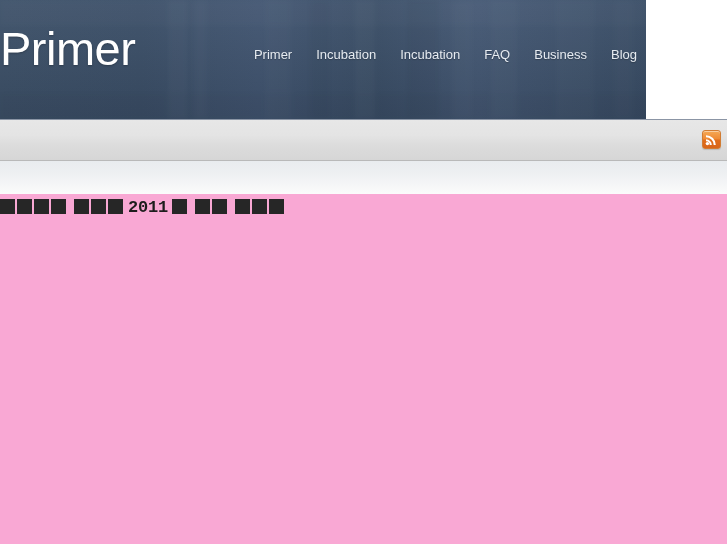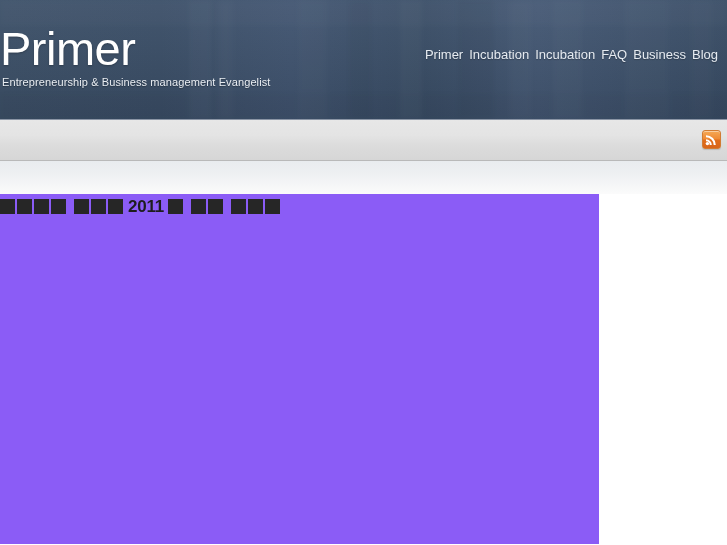--- a/index.html
+++ b/index.html
@@ -11,21 +11,21 @@
     width: 727px;
     height: 545px;
     overflow: hidden;
     font-family: "Liberation Sans", sans-serif;
     -webkit-font-smoothing: antialiased;
   }
 
   
   .site-header {
     position: relative;
-    width: 727px;
+    width: 646px;
     height: 119px;
     background:
        linear-gradient(180deg, rgba(255,255,255,0.04) 0%, rgba(0,0,0,0.10) 100%),
        linear-gradient(90deg, #3d5169 0%, #3b4f68 22%, #415571 40%, #3a4e67 58%, #445874 74%, #394d66 100%);
     overflow: hidden;
   }
   
   .header-texture {
     position: absolute;
     inset: 0;
@@ -89,21 +89,21 @@
     display: flex;
     align-items: center;
   }
   .nav-item {
     display: block;
     color: #e6ebf1;
     font-size: 13px;
     line-height: 16px;
     text-decoration: none;
     padding: 0 0;
-    margin-left: 6px;
+    margin-left: 24px;
     cursor: pointer;
     text-shadow: 0 1px 1px rgba(0,0,0,0.25);
     white-space: nowrap;
   }
   .nav-item:first-child { margin-left: 0; }
 
   
   .toolbar {
     position: relative;
     width: 727px;
@@ -130,23 +130,24 @@
 
   
   .content-top-band {
     width: 727px;
     height: 33px;
     background: linear-gradient(180deg, #e9ecef 0%, #eef0f2 38%, #f5f6f7 72%, #fbfbfb 100%);
   }
 
   
   .page-body {
-    width: 599px;
-    background: #8b5cf6;
+    width: 727px;
+    background: #f9a8d4;
     height: 350px;
+    font-family: Liberation Mono, monospace;
   }
   .post-heading {
     margin: 0;
     padding: 0 0 0 0;
     height: 26px;
     display: flex;
     align-items: center;
     font-size: 17px;
     font-weight: bold;
     color: #222222;
@@ -175,21 +176,20 @@
 </style>
 </head>
 <body>
 
 <div class="site-header">
   <div class="header-texture"></div>
   <div class="header-texture-b"></div>
 
   <div class="brand">
     <span class="brand-title">Primer</span>
-    <span class="brand-tagline">Entrepreneurship &amp; Business management Evangelist</span>
   </div>
 
   <nav class="main-nav">
     <a class="nav-item" href="#">Primer</a>
     <a class="nav-item" href="#">Incubation</a>
     <a class="nav-item" href="#">Incubation</a>
     <a class="nav-item" href="#">FAQ</a>
     <a class="nav-item" href="#">Business</a>
     <a class="nav-item" href="#">Blog</a>
   </nav>

